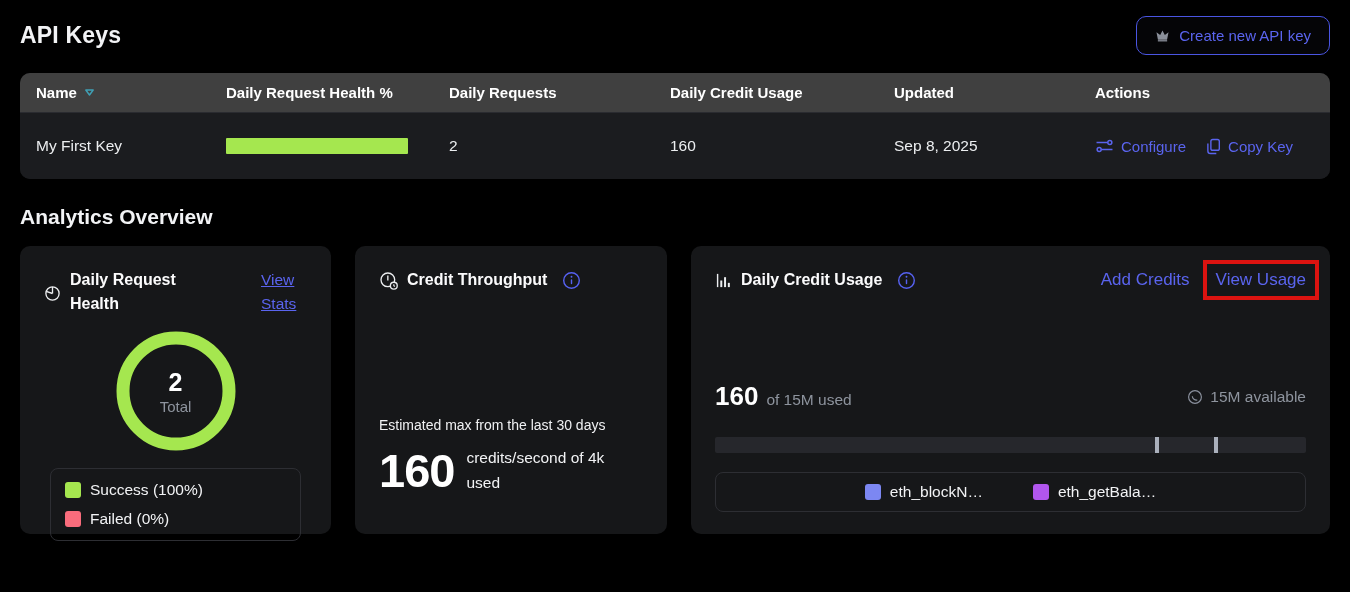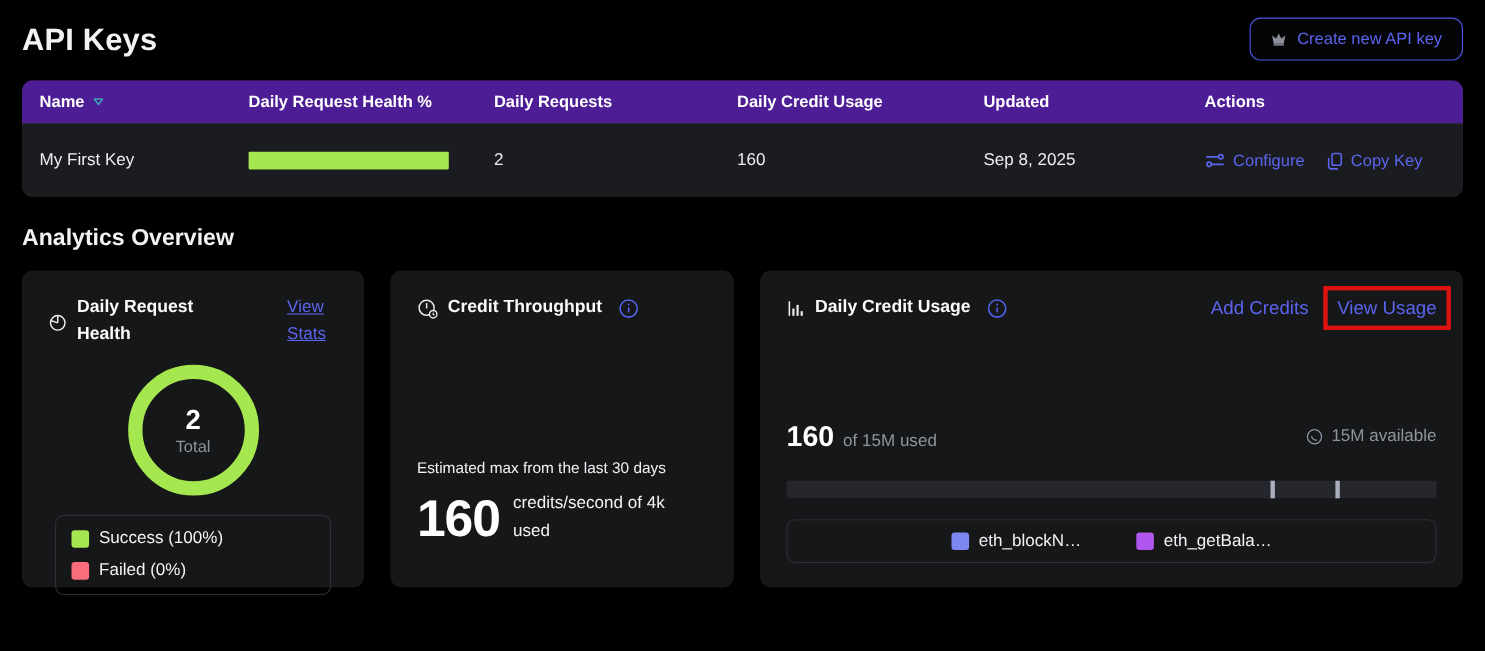--- a/index.html
+++ b/index.html
@@ -7,36 +7,36 @@
   body {
     background: #000;
     color: #f2f3f5;
     font-family: "Liberation Sans", sans-serif;
     overflow: hidden;
   }
   .page { padding: 12px 20px 0 20px; }
 
   
   .top-header { display: flex; align-items: center; justify-content: space-between; margin: 4px 0 18px 0; }
-  .page-title { font-size: 28px; font-weight: 700; letter-spacing: .2px; }
+  .page-title { font-size: 23px; font-weight: 700; letter-spacing: .2px; }
   .create-btn {
     display: flex; align-items: center; gap: 9px;
     background: #050507; border: 1px solid #4a55e2; border-radius: 10px;
     padding: 10px 18px; color: #5a64ee; font-size: 15px; font-weight: 500; cursor: pointer;
     font-family: "Liberation Sans", sans-serif;
   }
 
   
   .keys-table { background: #18191c; border-radius: 10px; overflow: hidden; }
   .t-head, .t-row {
     display: grid;
     grid-template-columns: 190px 223px 221px 224px 201px 1fr;
     align-items: center; padding: 0 16px;
   }
-  .t-head { height: 40px; font-size: 15px; font-weight: 700; color: #fff; border-bottom: 1px solid #2a2b30; background: #4c1d95; }
+  .t-head { height: 40px; font-size: 15px; font-weight: 700; color: #fff; border-bottom: 1px solid #2a2b30; background: #404040; }
   .t-row { height: 66px; font-size: 15.5px; color: #eceef0; background: #1b1c1f; }
   .th-name { display: flex; align-items: center; gap: 7px; }
   .health-bar { width: 182px; height: 16px; background: #a5e74f; border-radius: 1px; }
   .actions-cell { display: flex; align-items: center; gap: 20px; }
   .action-link { display: flex; align-items: center; gap: 7px; color: #5a64ee; font-size: 15px; font-weight: 500; cursor: pointer; }
 
   
   .section-title { font-size: 21px; font-weight: 700; margin: 26px 0 17px 0; }
   .cards { display: flex; gap: 24px; height: 288px; }
   .card { background: #161719; border-radius: 10px; padding: 22px 24px; display: flex; flex-direction: column; }

